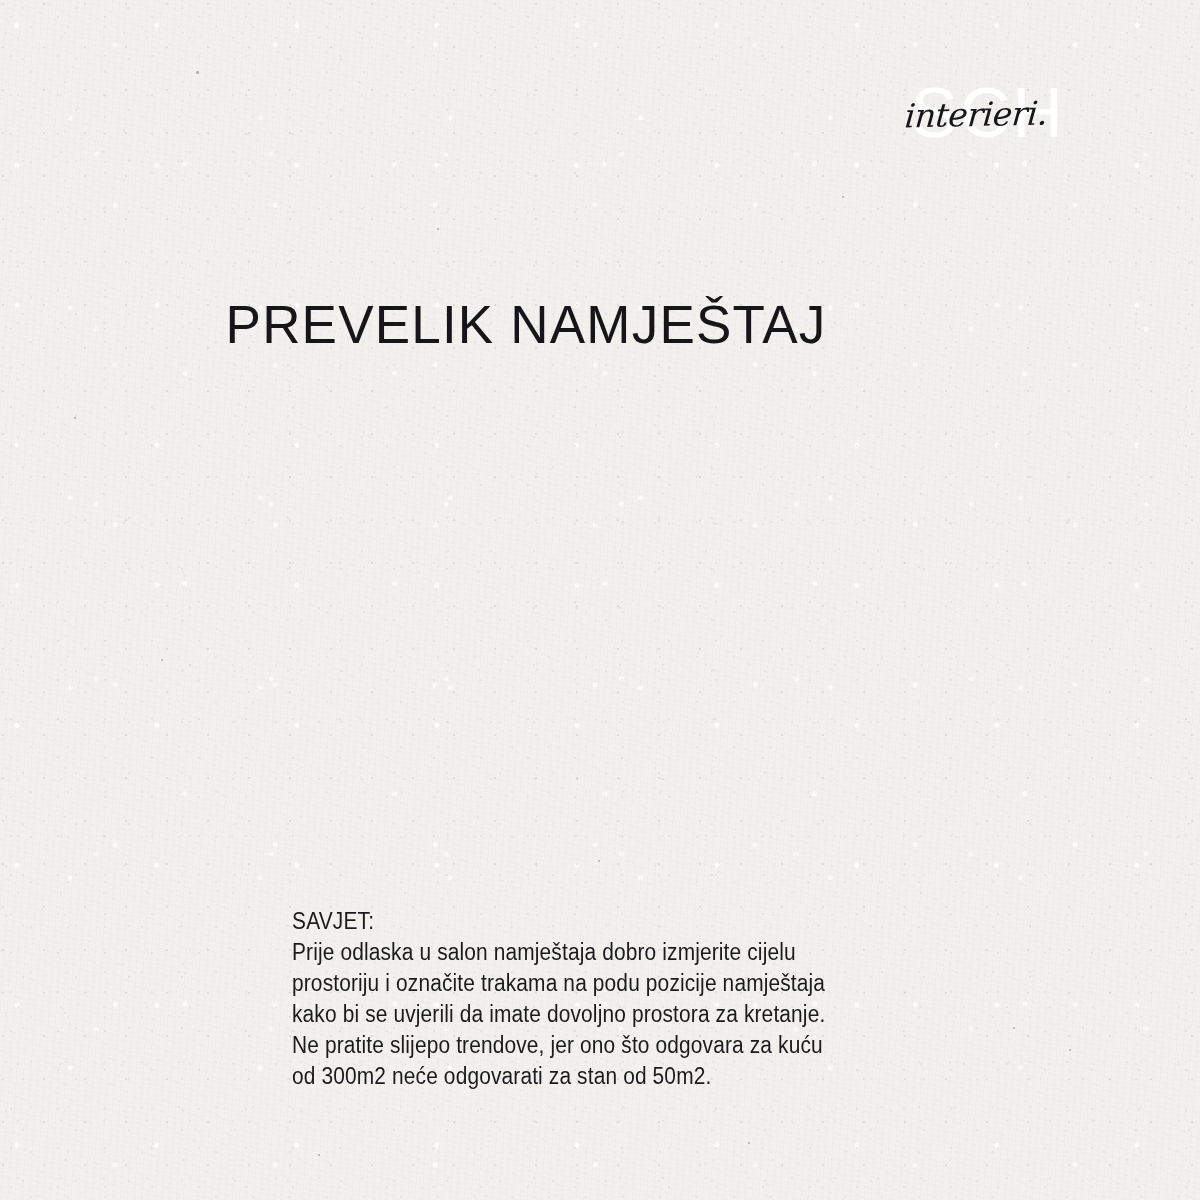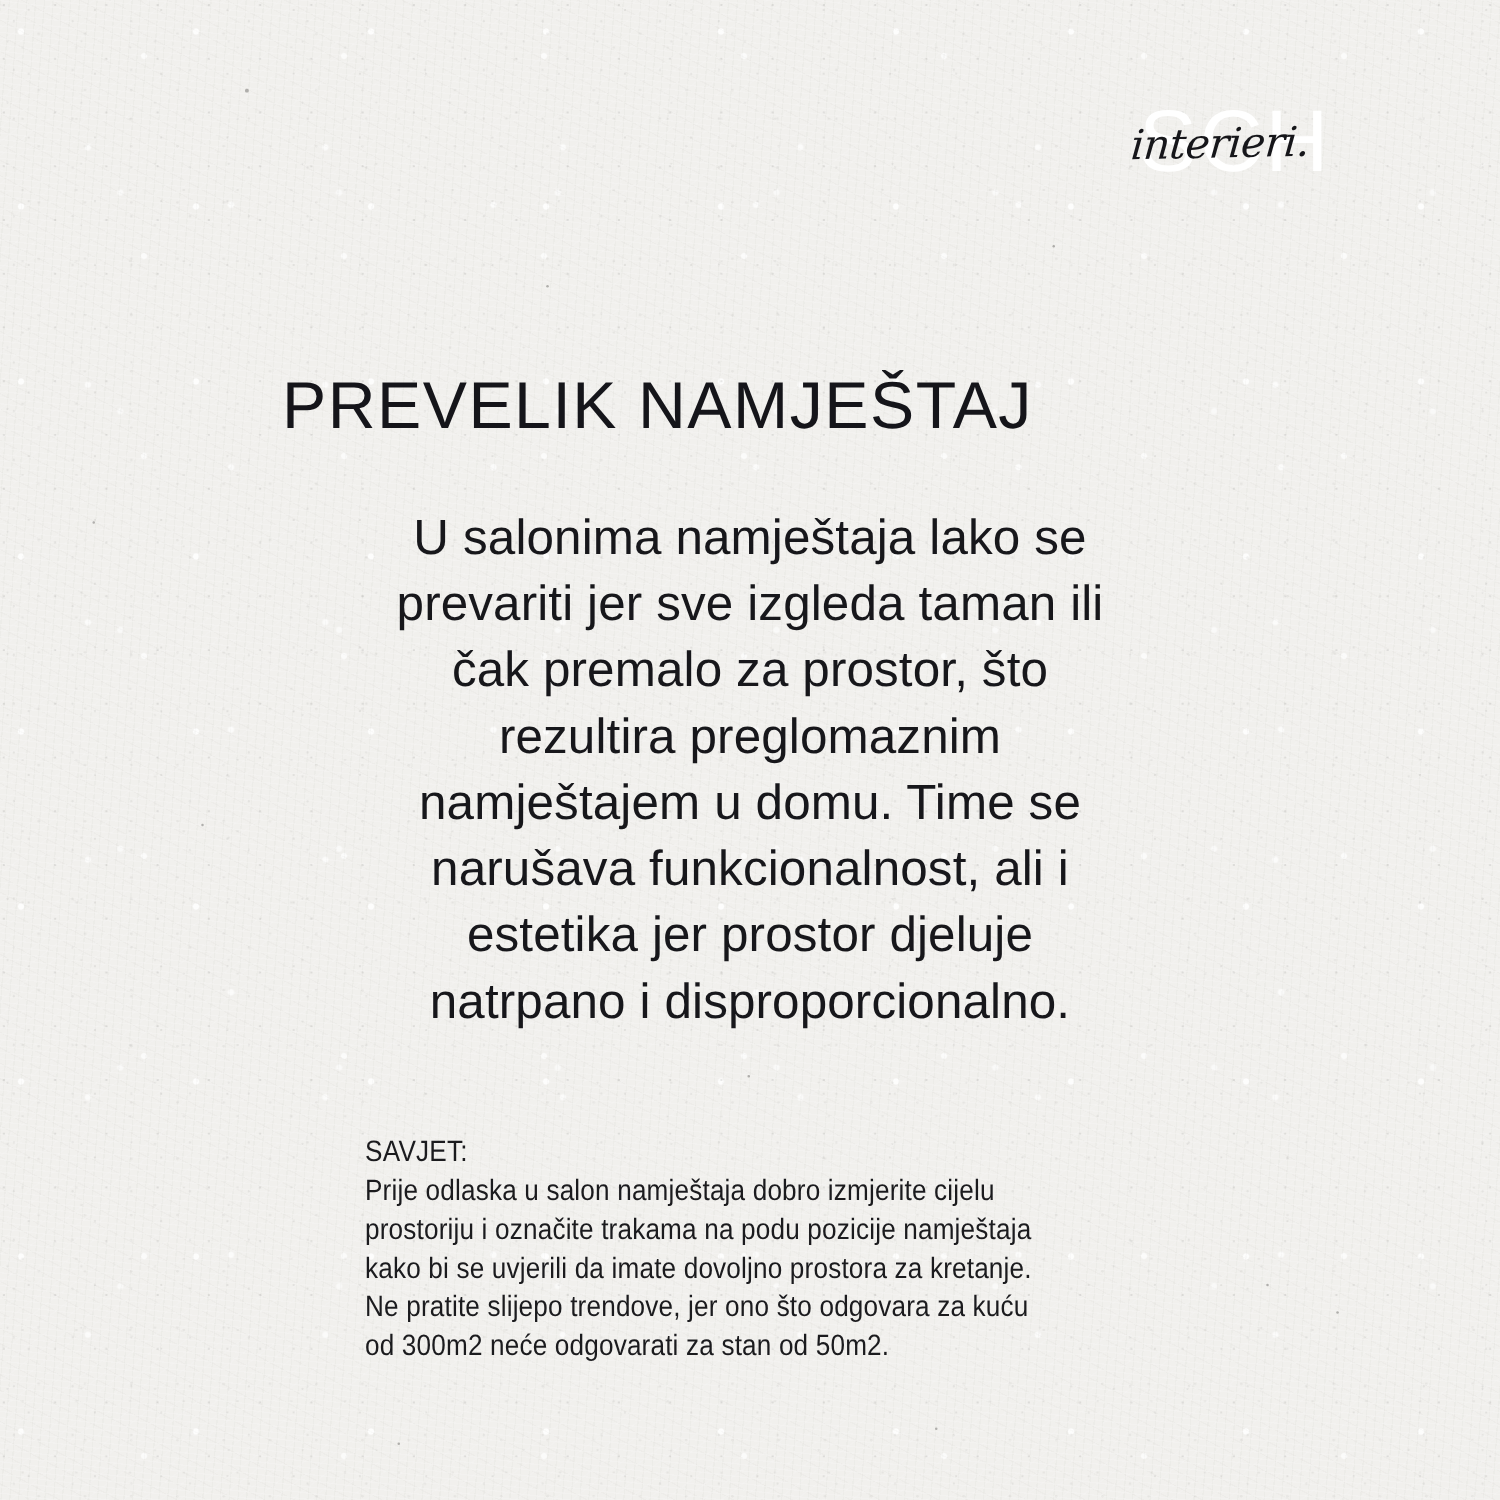--- a/index.html
+++ b/index.html
@@ -189,28 +189,20 @@
 
 <div id="content-root">
 
   <div id="brand-logo">
     <div id="logo-sch">SCH</div>
     <div id="logo-interieri">interieri.</div>
   </div>
 
   <h1 id="page-title">PREVELIK NAMJEŠTAJ</h1>
 
-  <p id="body-paragraph">U salonima namještaja lako se
-prevariti jer sve izgleda taman ili
-čak premalo za prostor, što
-rezultira preglomaznim
-namještajem u domu. Time se
-narušava funkcionalnost, ali i
-estetika jer prostor djeluje
-natrpano i disproporcionalno.</p>
 
   <div id="tip-block">
     <div id="tip-label">SAVJET:</div>
     <div id="tip-text">Prije odlaska u salon namještaja dobro izmjerite cijelu
 prostoriju i označite trakama na podu pozicije namještaja
 kako bi se uvjerili da imate dovoljno prostora za kretanje.
 Ne pratite slijepo trendove, jer ono što odgovara za kuću
 od 300m2 neće odgovarati za stan od 50m2.</div>
   </div>
 

